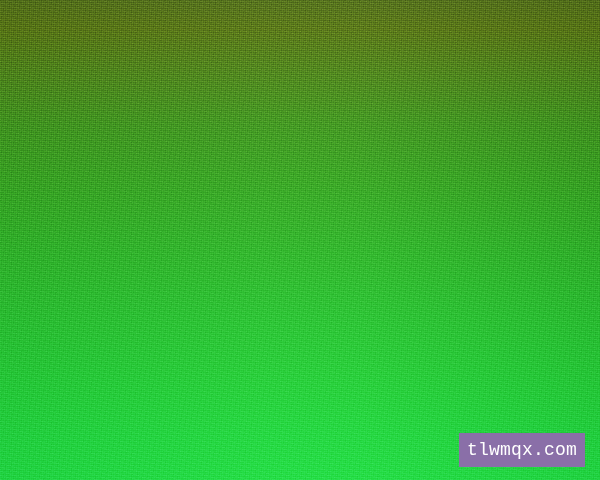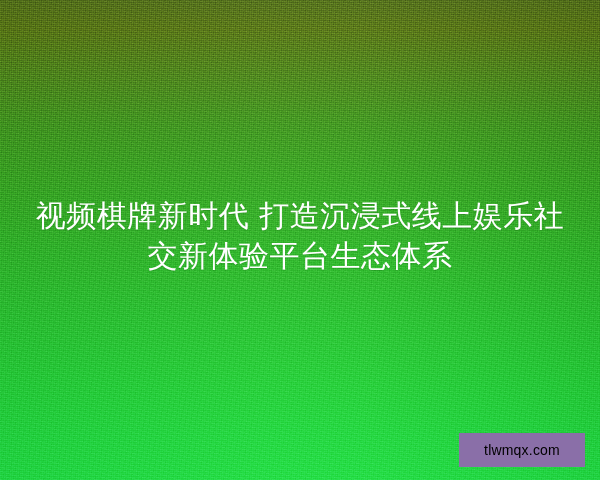--- a/index.html
+++ b/index.html
@@ -117,36 +117,35 @@
     left: 459px;
     top: 433px;
     width: 126px;
     height: 34px;
     background: #8a6fa8;
     display: flex;
     align-items: center;
     justify-content: center;
   }
   .watermark-label {
-    color: #000000;
-    font-size: 14px;
+    color: #ffffff;
+    font-size: 18px;
     line-height: 1;
     letter-spacing: 0.2px;
-    font-family: Liberation Sans, sans-serif;
+    font-family: Liberation Mono, monospace;
   }
 </style>
 </head>
 <body>
 
 <div class="banner">
 
   <div class="bg-gradient"></div>
   <div class="bg-sheen"></div>
   <div class="bg-noise"></div>
   <div class="bg-noise-coarse"></div>
 
-  <div class="headline">视频棋牌新时代 打造沉浸式线上娱乐社交新体验平台生态体系</div>
 
   <div class="watermark">
     <span class="watermark-label">tlwmqx.com</span>
   </div>
 
 </div>
 
 </body></html>

